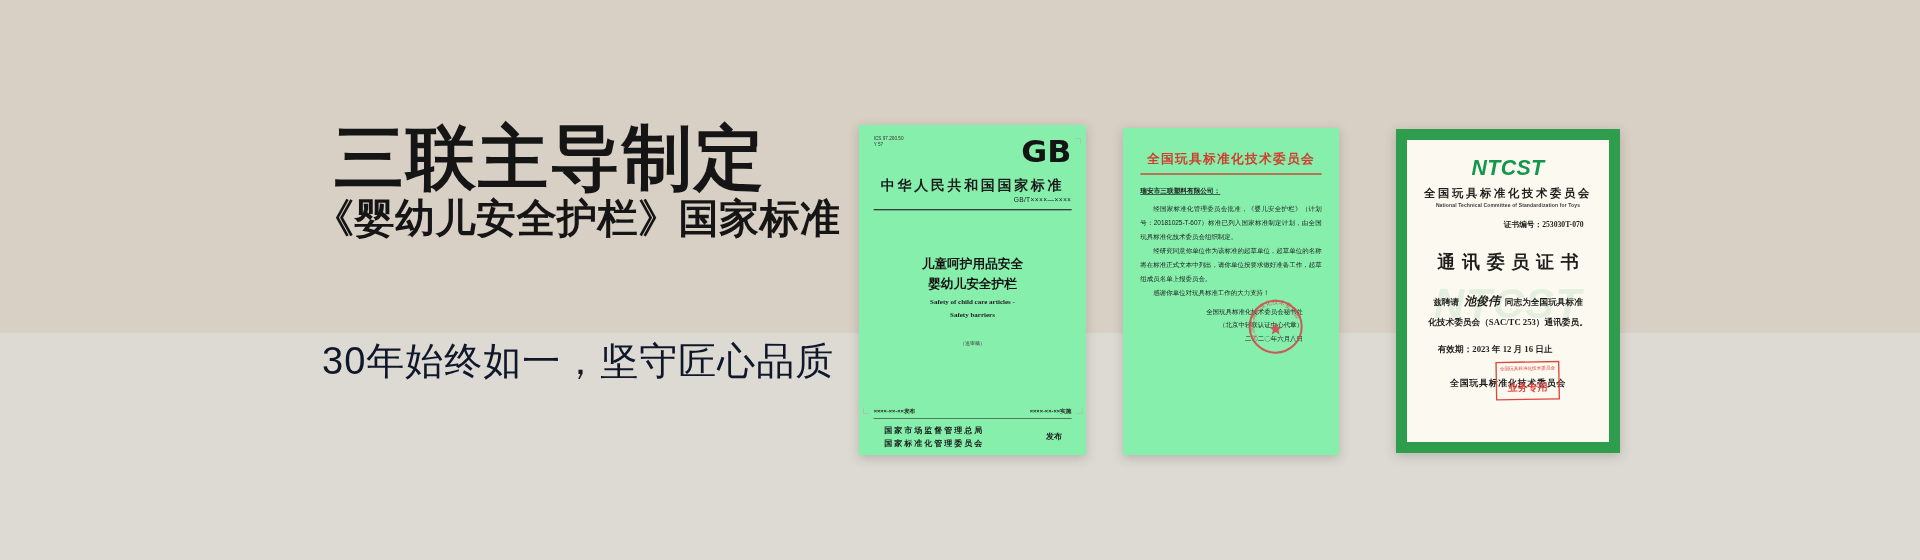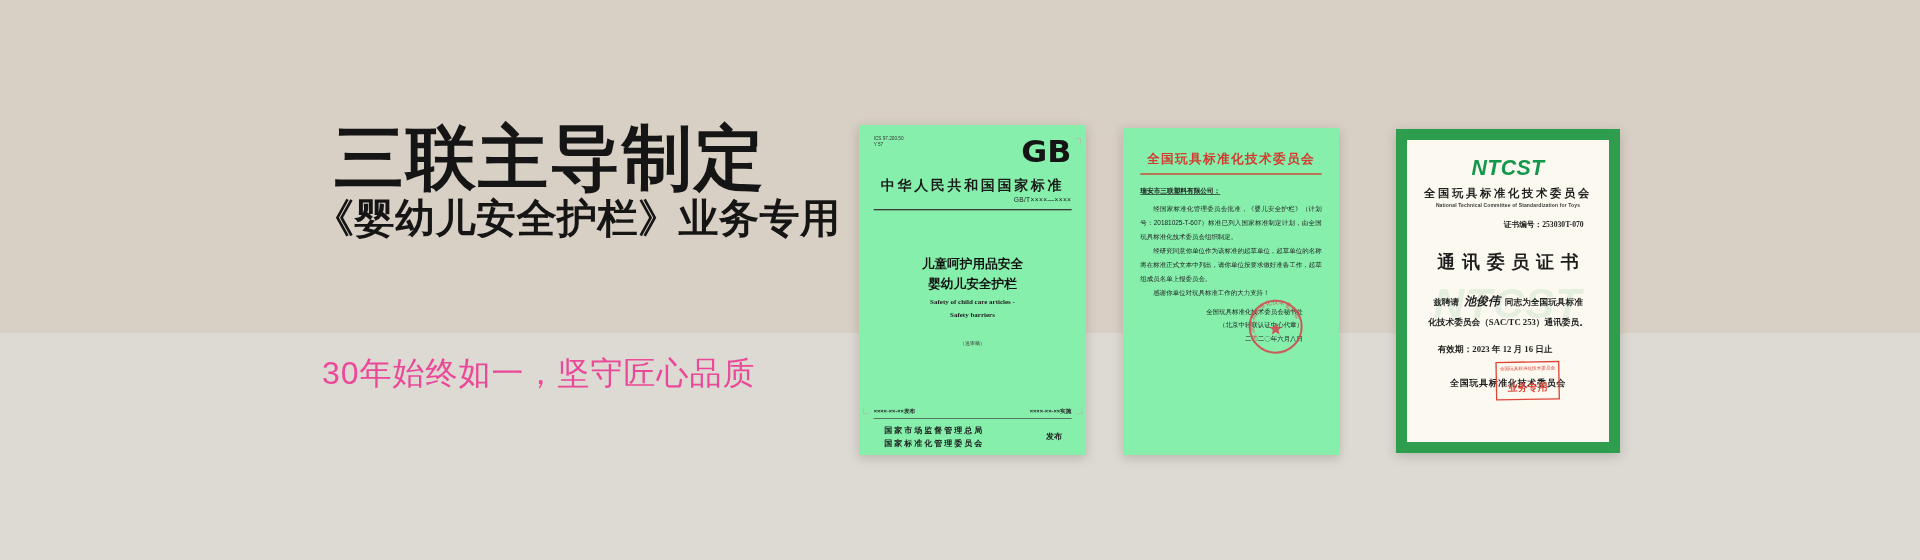--- a/index.html
+++ b/index.html
@@ -6,21 +6,21 @@
   html,body { width:1920px; height:560px; overflow:hidden; }
   body { font-family:"Liberation Sans", sans-serif; }
 
   .banner { position:relative; width:1920px; height:560px; }
   .bg-top { position:absolute; left:0; top:0; width:1920px; height:333px; background:#d8cfc5; }
   .bg-bottom { position:absolute; left:0; top:333px; width:1920px; height:227px; background:#dcdad3; }
 
   
   .hero-title1 { position:absolute; left:334px; top:116px; font-size:70px; font-weight:900; color:#151515; letter-spacing:2px; line-height:1.2; }
   .hero-title2 { position:absolute; left:314px; top:194px; font-size:40px; font-weight:900; color:#151515; letter-spacing:0.5px; line-height:1.2; }
-  .hero-subtitle { position:absolute; left:322px; top:336px; font-size:32px; font-weight:500; color:#ec4899; letter-spacing:1px;margin-top:16px; }
+  .hero-subtitle { position:absolute; left:322px; top:336px; font-size:38px; font-weight:500; color:#0f172a; letter-spacing:1px; }
 
   
   .doc { position:absolute; background:#86efac; box-shadow:0 3px 10px rgba(80,70,55,0.25); }
   .scaled { position:absolute; left:0; top:0; width:150%; height:150%; transform:scale(0.66667); transform-origin:0 0; }
 
   
   .doc1 { left:859px; top:125px; width:227px; height:330px; }
   .gb-inner { padding:16px 22px; color:#222; }
   .gb-ics { position:absolute; left:22px; top:16px; font-size:7px; line-height:1.35; color:#333; }
   .gb-logo { position:absolute; right:22px; top:18px; font-family:"DejaVu Sans", sans-serif; font-size:44px; font-weight:900; color:#141414; letter-spacing:0px; transform:scaleX(1.08); transform-origin:right top; line-height:1; }
@@ -72,21 +72,21 @@
   .stamp-l2 { font-size:15px; font-weight:700; margin-top:14px; }
 </style>
 </head>
 <body>
 
 <div class="banner">
   <div class="bg-top"></div>
   <div class="bg-bottom"></div>
 
   <div class="hero-title1">三联主导制定</div>
-  <div class="hero-title2">《婴幼儿安全护栏》业务专用</div>
+  <div class="hero-title2">《婴幼儿安全护栏》国家标准</div>
   <div class="hero-subtitle">30年始终如一，坚守匠心品质</div>
 
   <div class="doc doc1">
     <div class="scaled gb-inner">
       <div class="gb-ics">
         <div>ICS 97.200.50</div>
         <div>Y 57</div>
       </div>
       <div class="gb-logo">GB</div>
       <div class="gb-header">中华人民共和国国家标准</div>

